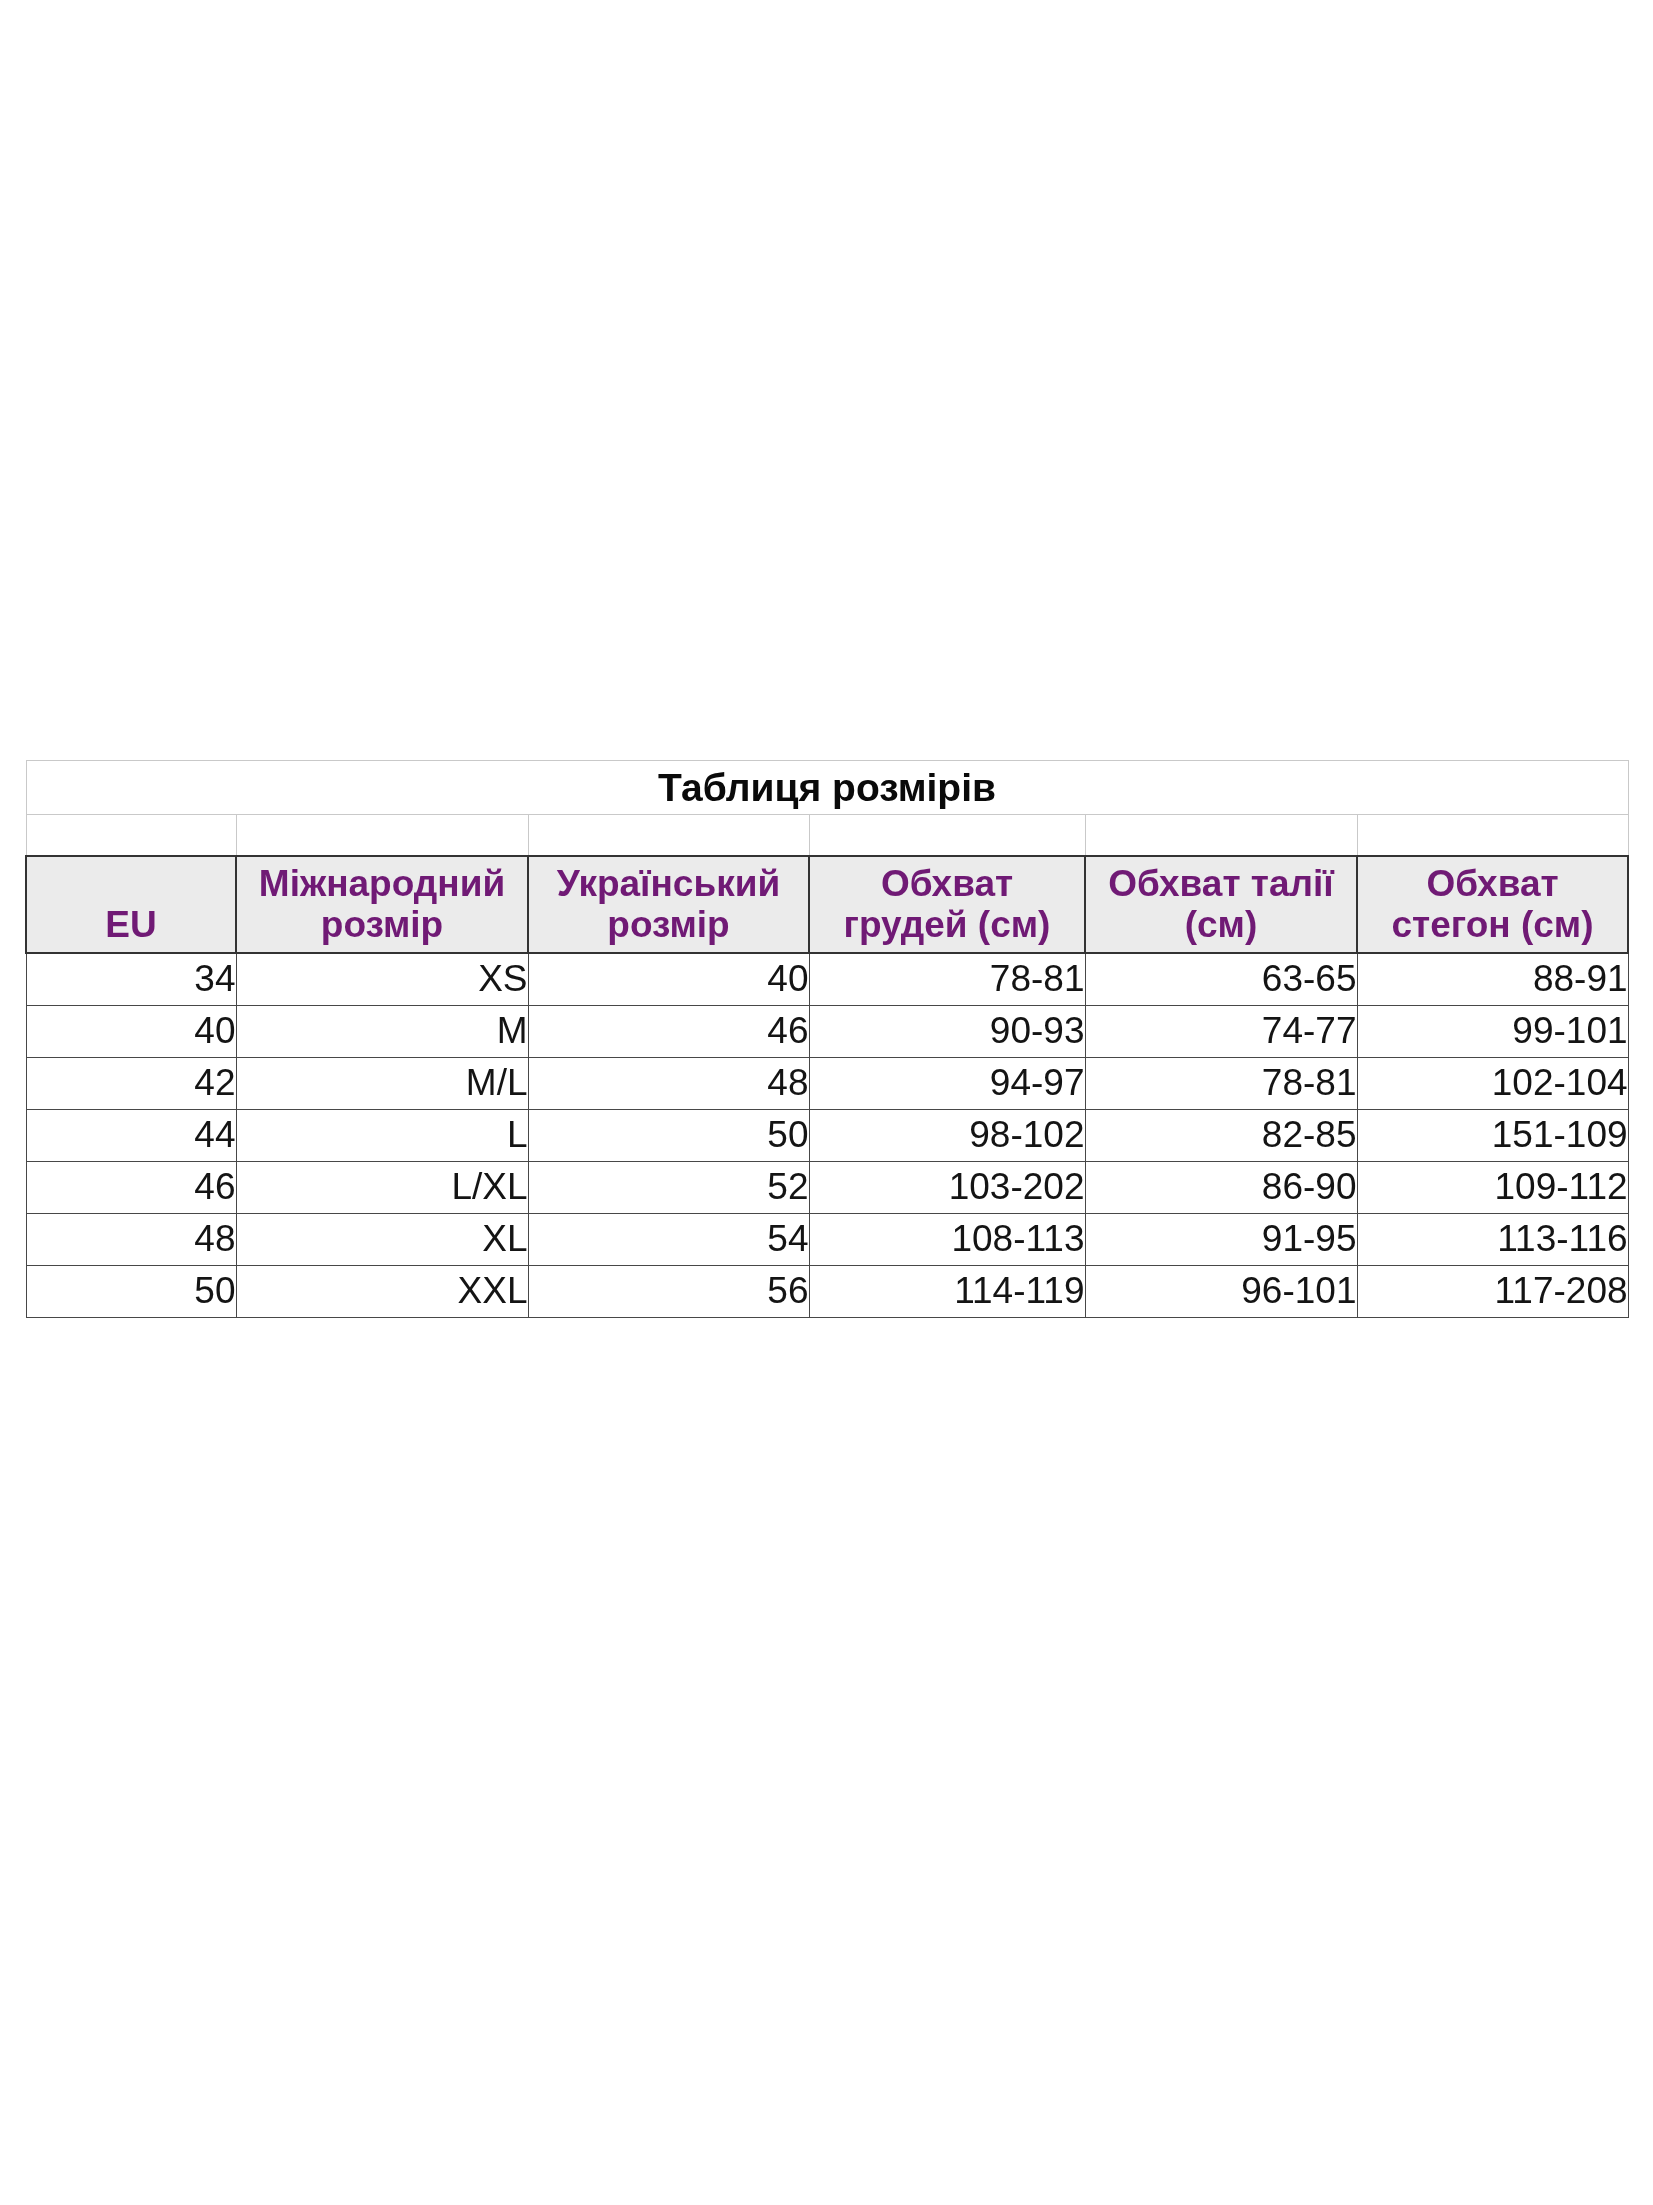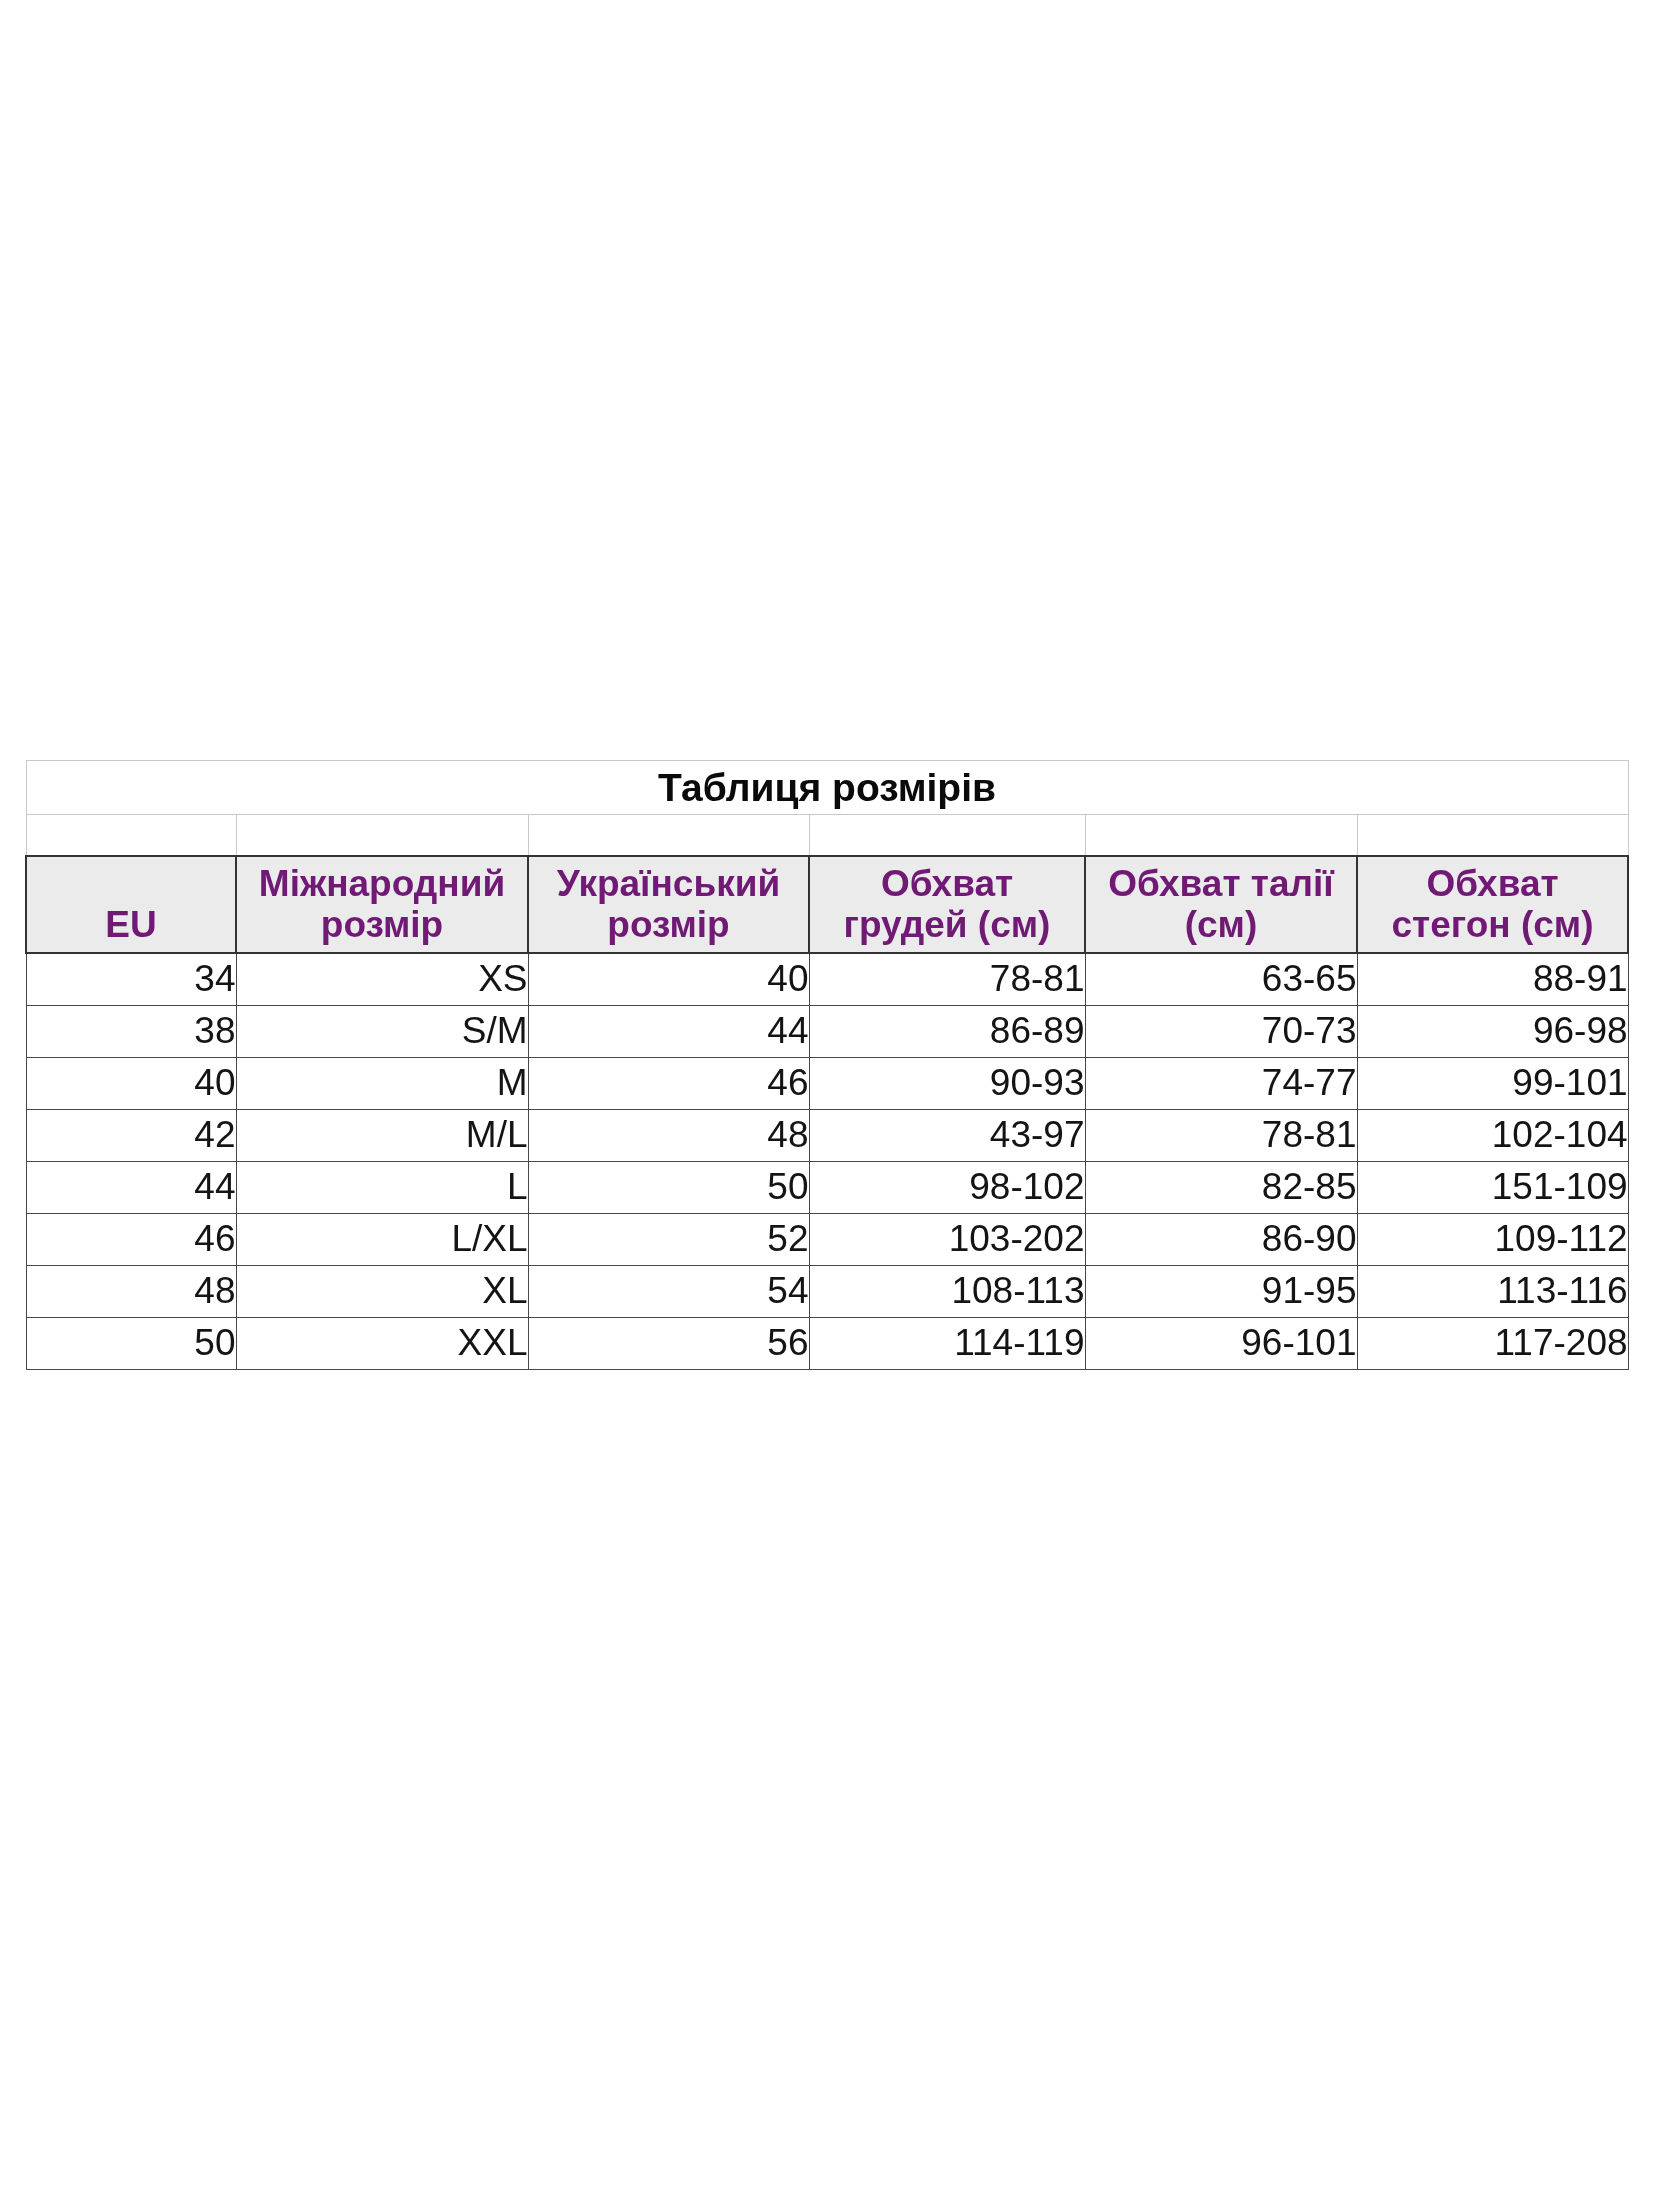--- a/index.html
+++ b/index.html
@@ -102,40 +102,32 @@
 
     <tr class="data-row">
       <td>34</td>
       <td>XS</td>
       <td>40</td>
       <td>78-81</td>
       <td>63-65</td>
       <td>88-91</td>
     </tr>
     <tr class="data-row">
-      <td>38</td>
-      <td>S/M</td>
-      <td>44</td>
-      <td>86-89</td>
-      <td>70-73</td>
-      <td>96-98</td>
-    </tr>
-    <tr class="data-row">
       <td>40</td>
       <td>M</td>
       <td>46</td>
       <td>90-93</td>
       <td>74-77</td>
       <td>99-101</td>
     </tr>
     <tr class="data-row">
       <td>42</td>
       <td>M/L</td>
       <td>48</td>
-      <td>43-97</td>
+      <td>94-97</td>
       <td>78-81</td>
       <td>102-104</td>
     </tr>
     <tr class="data-row">
       <td>44</td>
       <td>L</td>
       <td>50</td>
       <td>98-102</td>
       <td>82-85</td>
       <td>151-109</td>

